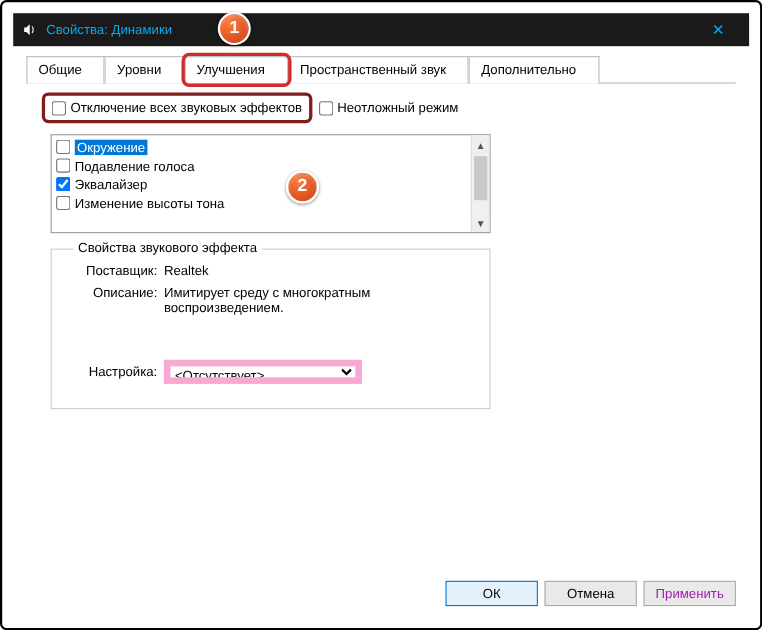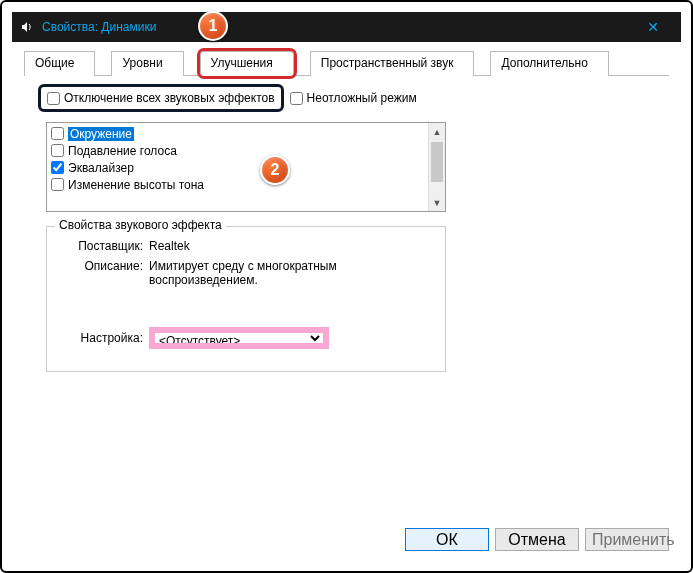--- a/index.html
+++ b/index.html
@@ -5,47 +5,47 @@
   * { box-sizing: border-box; font-family: "Segoe UI", Tahoma, sans-serif; }
   body { margin: 0; background: #fff; }
   .outer { width: 693px; height: 573px; border: 2px solid #000; border-radius: 6px; position: relative; background: #fff; }
   .window { position: absolute; left: 10px; top: 10px; right: 10px; bottom: 10px; background: #fff; }
   .titlebar { height: 30px; background: #1a1a1a; color: #0ea5e9; display: flex; align-items: center; padding: 0 8px; font-size: 12px; }
   .titlebar .spk-icon { width: 14px; height: 14px; margin-right: 8px; display: flex; align-items: center; justify-content: center; }
   .titlebar .title { flex: 1; }
   .titlebar .close { width: 40px; height: 30px; display: flex; align-items: center; justify-content: center; font-size: 14px; cursor: pointer; }
   .content { padding: 8px 12px 10px 12px; height: calc(100% - 30px); display: flex; flex-direction: column; font-size: 12px; color: #000; }
   .tabs { display: flex; border-bottom: 1px solid #bbb; margin-bottom: 8px; position: relative; }
-  .tab { padding: 4px 20px 5px 10px; border: 1px solid #bbb; border-bottom: none; background: #fff; margin-right: 16px; position: relative; top: 1px; font-size: 12px; cursor: pointer; }
+  .tab { padding: 4px 20px 5px 10px; border: 1px solid #bbb; border-bottom: none; background: #fff; margin-right: 0; position: relative; top: 1px; font-size: 12px; cursor: pointer; }
   .tab.active { background: #fff; border-bottom: 1px solid #fff; z-index: 2; }
   .tab.highlight { outline: 3px solid #d22b2b; outline-offset: 0; border-radius: 4px; }
   .desc { margin: 4px 0 10px 14px; line-height: 1.35; max-width: 420px; }
   .row-checks { margin-left: 14px; display: flex; align-items: center; gap: 6px; }
   .chk { display: inline-flex; align-items: center; gap: 4px; }
   .chk input { width: 13px; height: 13px; margin: 0; }
-  .hl-box { border: 3px solid #0f172a; border-radius: 6px; padding: 4px 6px; display: inline-flex; align-items: center; }
+  .hl-box { border: 3px solid #7f1d1d; border-radius: 6px; padding: 4px 6px; display: inline-flex; align-items: center; }
   .listbox { margin: 10px 0 0 22px; width: 400px; height: 90px; border: 1px solid #999; overflow: hidden; position: relative; background: #fff; }
   .listbox .scroll { position: absolute; right: 0; top: 0; bottom: 0; width: 17px; background: #f0f0f0; border-left: 1px solid #ddd; }
   .listbox .scroll .btn { height: 17px; background: #efefef; display:flex; align-items:center; justify-content:center; font-size:9px; color:#555; }
   .listbox .scroll .thumb { position:absolute; left:2px; right:2px; top:19px; height:40px; background:#c8c8c8; }
   .listbox-inner { padding: 2px 2px; }
   .listitem { display: flex; align-items: center; height: 17px; padding: 0 2px; }
   .listitem input { width:13px; height:13px; margin:0 4px 0 0; }
   .listitem.sel span { background: #0078d7; color: #fff; padding: 0 2px; }
   .group { margin: 14px 0 0 22px; border: 1px solid #ccc; padding: 12px 12px 16px 12px; width: 400px; position: relative; }
-  .group-legend { position: absolute; top: -9px; left: 8px; background: #fff; padding: 0 4px; font-size: 12px; }
+  .group-legend { position: absolute; top: -9px; left: 20px; background: #fff; padding: 0 4px; font-size: 12px; }
   .pair { display: flex; margin-bottom: 6px; }
   .pair .lbl { width: 90px; text-align: right; padding-right: 6px; }
   .pair .val { flex: 1; }
   .pair.setting { margin-top: 40px; align-items: center; }
   .pair select { width: 180px; height: 22px; font-size: 12px; border: 6px solid #f9a8d4; background: #fff; }
   .footer { margin-top: auto; display: flex; justify-content: flex-end; gap: 6px; padding: 4px 0 0 0; }
-  .footer button { width: 84px; height: 23px; font-size: 16px; border: 1px solid #aaa; background: #e9e9e9; cursor: pointer; }
+  .footer button { width: 84px; height: 23px; font-size: 12px; border: 1px solid #aaa; background: #e9e9e9; cursor: pointer; }
   .footer button.primary { border: 1px solid #0078d7; background: #e5f1fb; }
-  .footer button.disabled { color: #737373; cursor: default; }
+  .footer button.disabled { color: #a21caf; cursor: default; }
   .badge { position: absolute; width: 30px; height: 30px; border-radius: 50%; background: radial-gradient(circle at 35% 30%, #ff7b3a, #c53b12); border: 2px solid #fff; box-shadow: 0 1px 3px rgba(0,0,0,0.5), inset 0 2px 4px rgba(255,255,255,0.3); color: #fff; font-weight: bold; font-size: 16px; display:flex; align-items:center; justify-content:center; z-index: 20; }
   .badge1 { top: -1px; left: 186px; }
   .badge2 { top: 143px; left: 248px; }
 </style>
 </head>
 <body>
 
 <div class="outer">
   <div class="window">
     <div class="titlebar">

